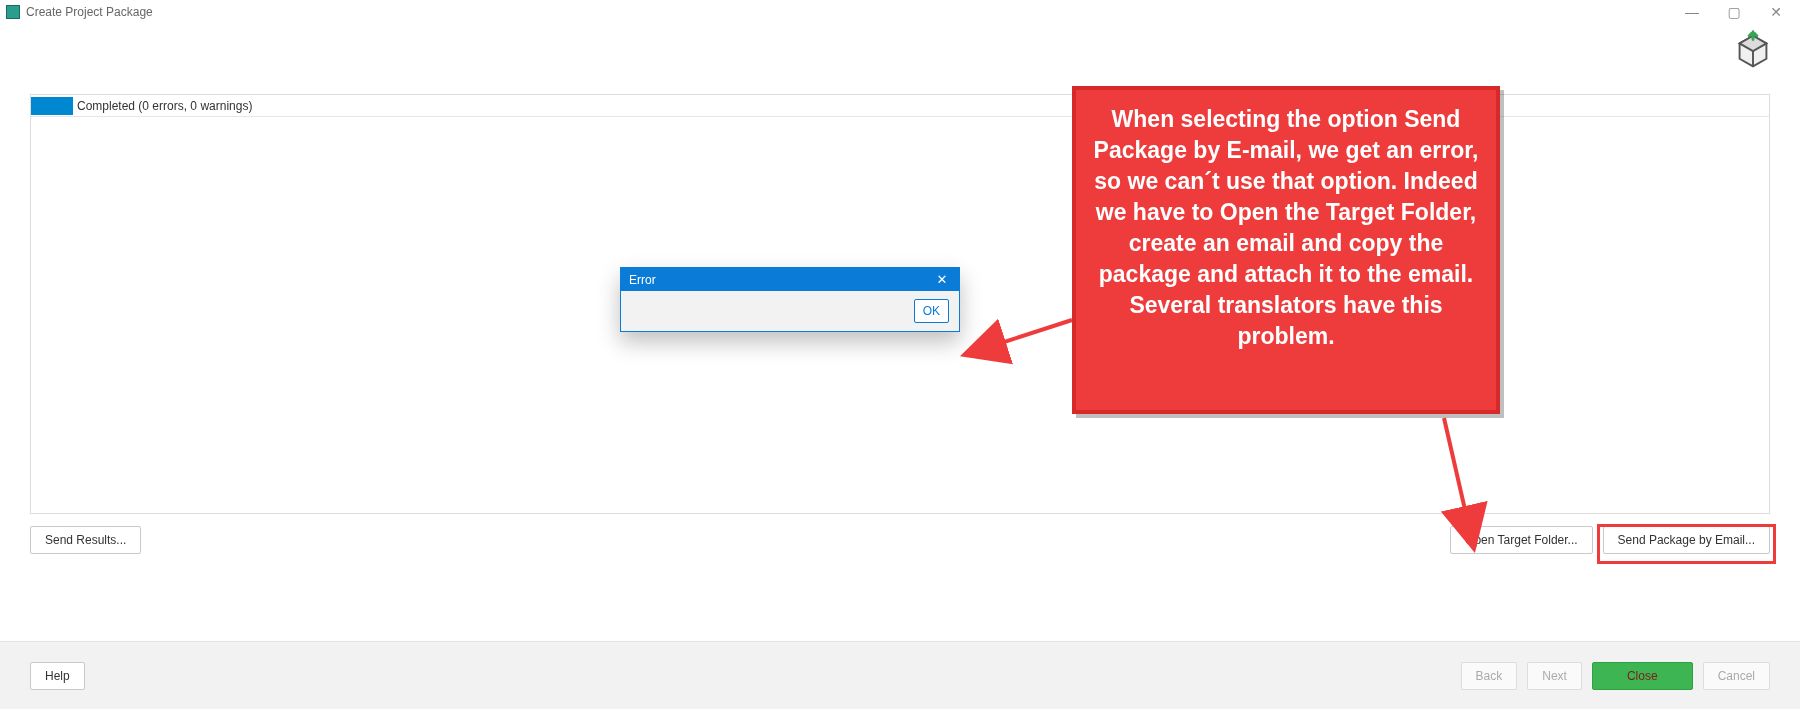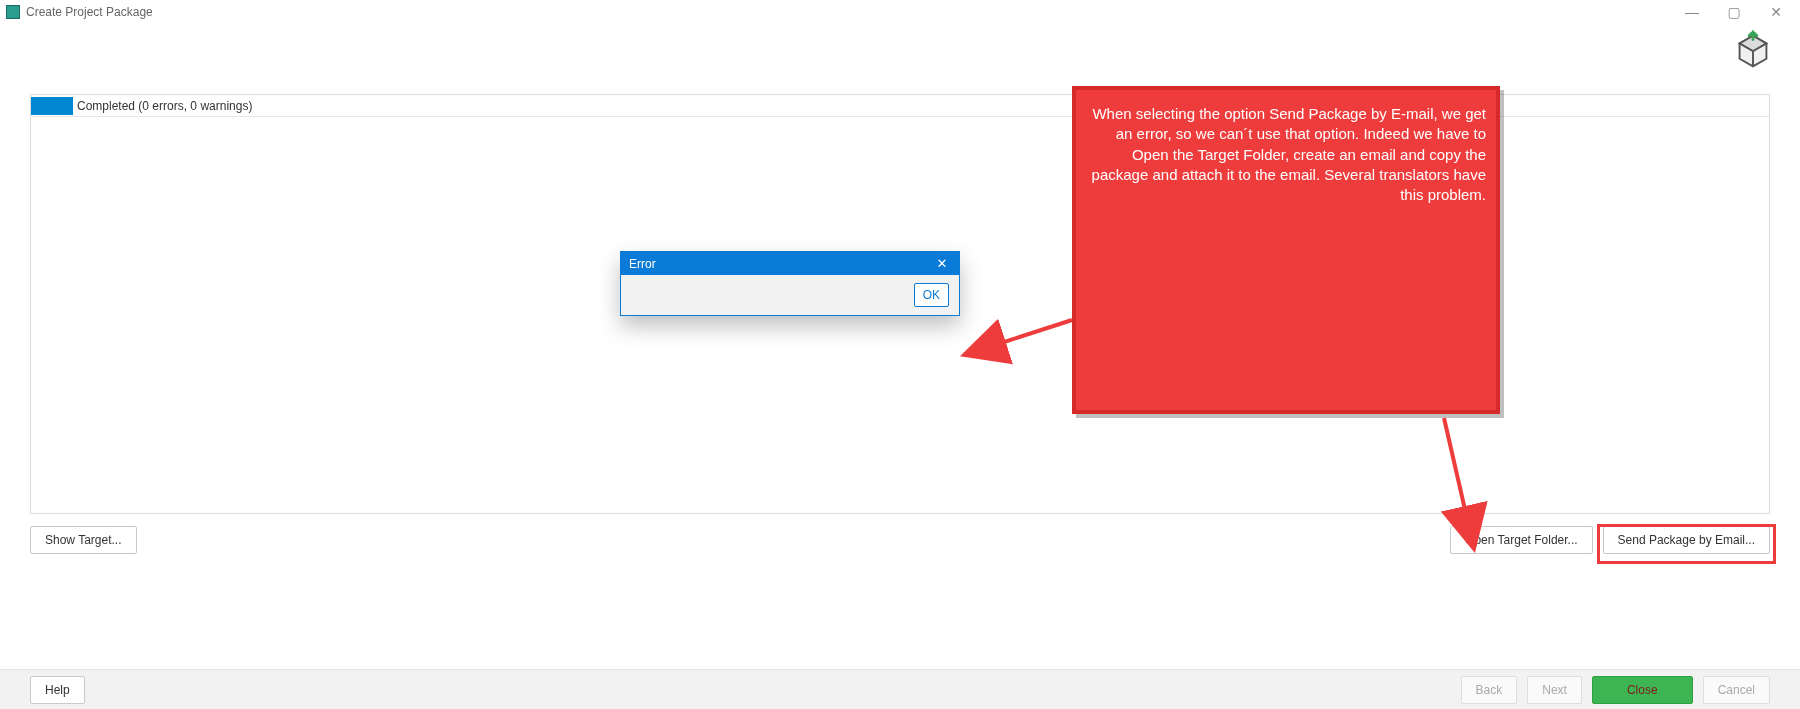--- a/index.html
+++ b/index.html
@@ -26,37 +26,37 @@
   .task-ok { width:12px; height:12px; }
   .task-bar { width:42px; height:18px; background:#0087d2; }
   .task-status { padding-left:4px; }
 
   
   .actions-row { display:flex; align-items:center; padding: 12px 30px 0 30px; gap:10px;}
   .actions-row .spacer { flex:1; }
   .btn { background:#fff; border:1px solid #c9c9c9; font-size:12px; color:#333; padding:6px 14px; border-radius:2px; cursor:pointer; }
 
   
-  .footer { position:absolute; left:0; right:0; bottom:0; height:40px; background:#f2f2f2; border-top:1px solid #e3e3e3; display:flex; align-items:center; padding:0 30px; gap:10px;}
+  .footer { position:absolute; left:0; right:0; bottom:0; height:68px; background:#f2f2f2; border-top:1px solid #e3e3e3; display:flex; align-items:center; padding:0 30px; gap:10px;}
   .footer .spacer{flex:1;}
   .btn.disabled { color:#aaa; border-color:#ddd; background:#fafafa; cursor:default;}
   .btn.primary { background:#3db552; border-color:#2fa145; color:#7f1d1d; padding:6px 34px;}
 
   
-  .dlg { position:absolute; width:340px; left:620px; top:251px; border:1px solid #0a7bd6; box-shadow:0 10px 22px rgba(0,0,0,.25); background:#ec4899;}
+  .dlg { position:absolute; width:340px; left:620px; top:267px; border:1px solid #0a7bd6; box-shadow:0 10px 22px rgba(0,0,0,.25); background:#ec4899;}
   .dlg-title { background:#0a7bd6; color:#fff; font-size:12px; padding:4px 8px; display:flex; align-items:center;}
   .dlg-title .x { margin-left:auto; width:18px; text-align:center; cursor:pointer; font-size:13px;}
   .dlg-body { display:flex; gap:12px; padding:16px 14px 18px 14px; font-size:11.5px; color:#222; line-height:1.35;}
   .dlg-icon { width:32px; height:32px; flex:0 0 32px;}
   .dlg-foot { background:#f2f2f2; padding:8px 10px; display:flex; justify-content:flex-end;}
   .dlg-foot .btn { padding:4px 8px; border-color:#0a7bd6; color:#0a7bd6;}
 
   
   .callout { position:absolute; left:1072px; top:86px; width:428px; height:328px; background:#ee3b3b; color:#fff; border:4px solid #d62a2a; box-shadow:4px 4px 0 rgba(0,0,0,.25); padding:14px 10px;}
-  .callout p { font-size:15px; font-weight:400; text-align:right; line-height:1.35; font-family: Arial, sans-serif;}
+  .callout p { font-size:23px; font-weight:700; text-align:center; line-height:1.35; font-family: Arial, sans-serif;}
 
   
   svg.overlay { position:absolute; left:0; top:0; pointer-events:none;}
 
   
   .redbox { position:absolute; border:3px solid #ee3b3b; pointer-events:none; }
 </style>
 </head>
 <body>
 
@@ -82,21 +82,21 @@
 </div>
 
 <div class="task-area">
   <div class="task-row">
     <div class="task-bar"></div>
     <div class="task-status">Completed (0 errors, 0 warnings)</div>
   </div>
 </div>
 
 <div class="actions-row">
-  <button class="btn">Show Target...</button>
+  <button class="btn">Send Results...</button>
   <div class="spacer"></div>
   <button class="btn">Open Target Folder...</button>
   <button class="btn" id="sendEmailBtn">Send Package by Email...</button>
 </div>
 
 <div class="footer">
   <button class="btn">Help</button>
   <div class="spacer"></div>
   <button class="btn disabled">Back</button>
   <button class="btn disabled">Next</button>

